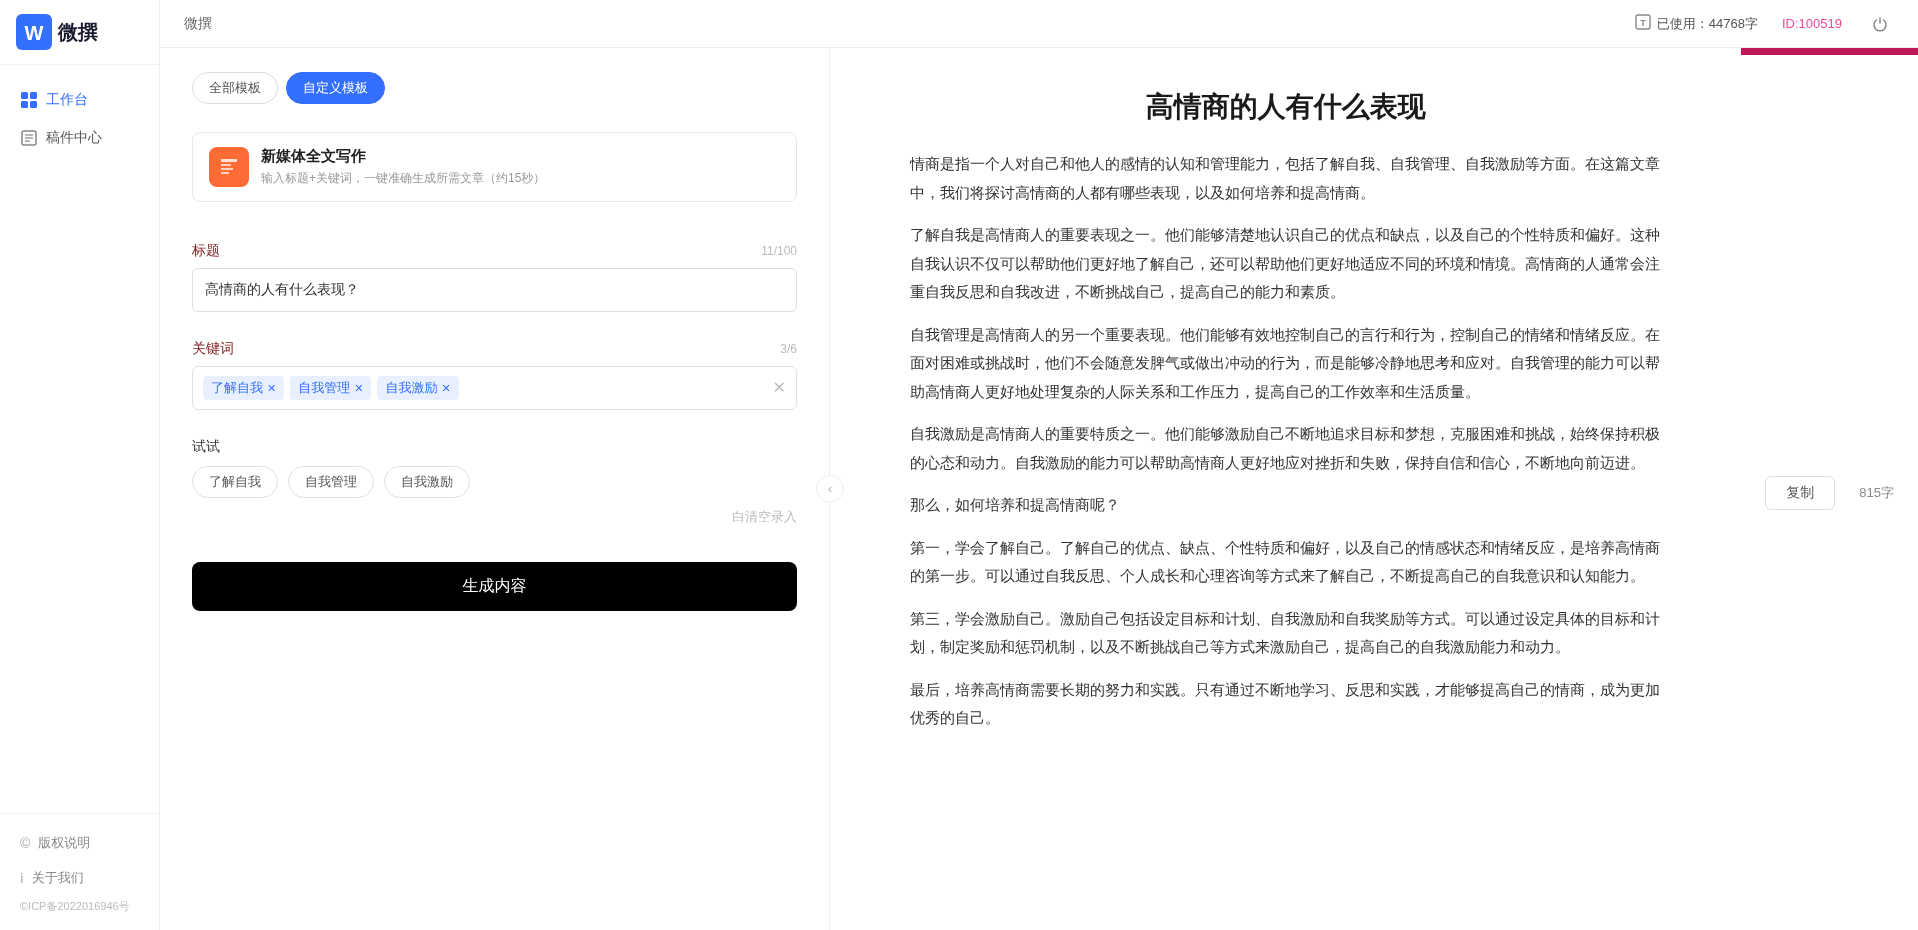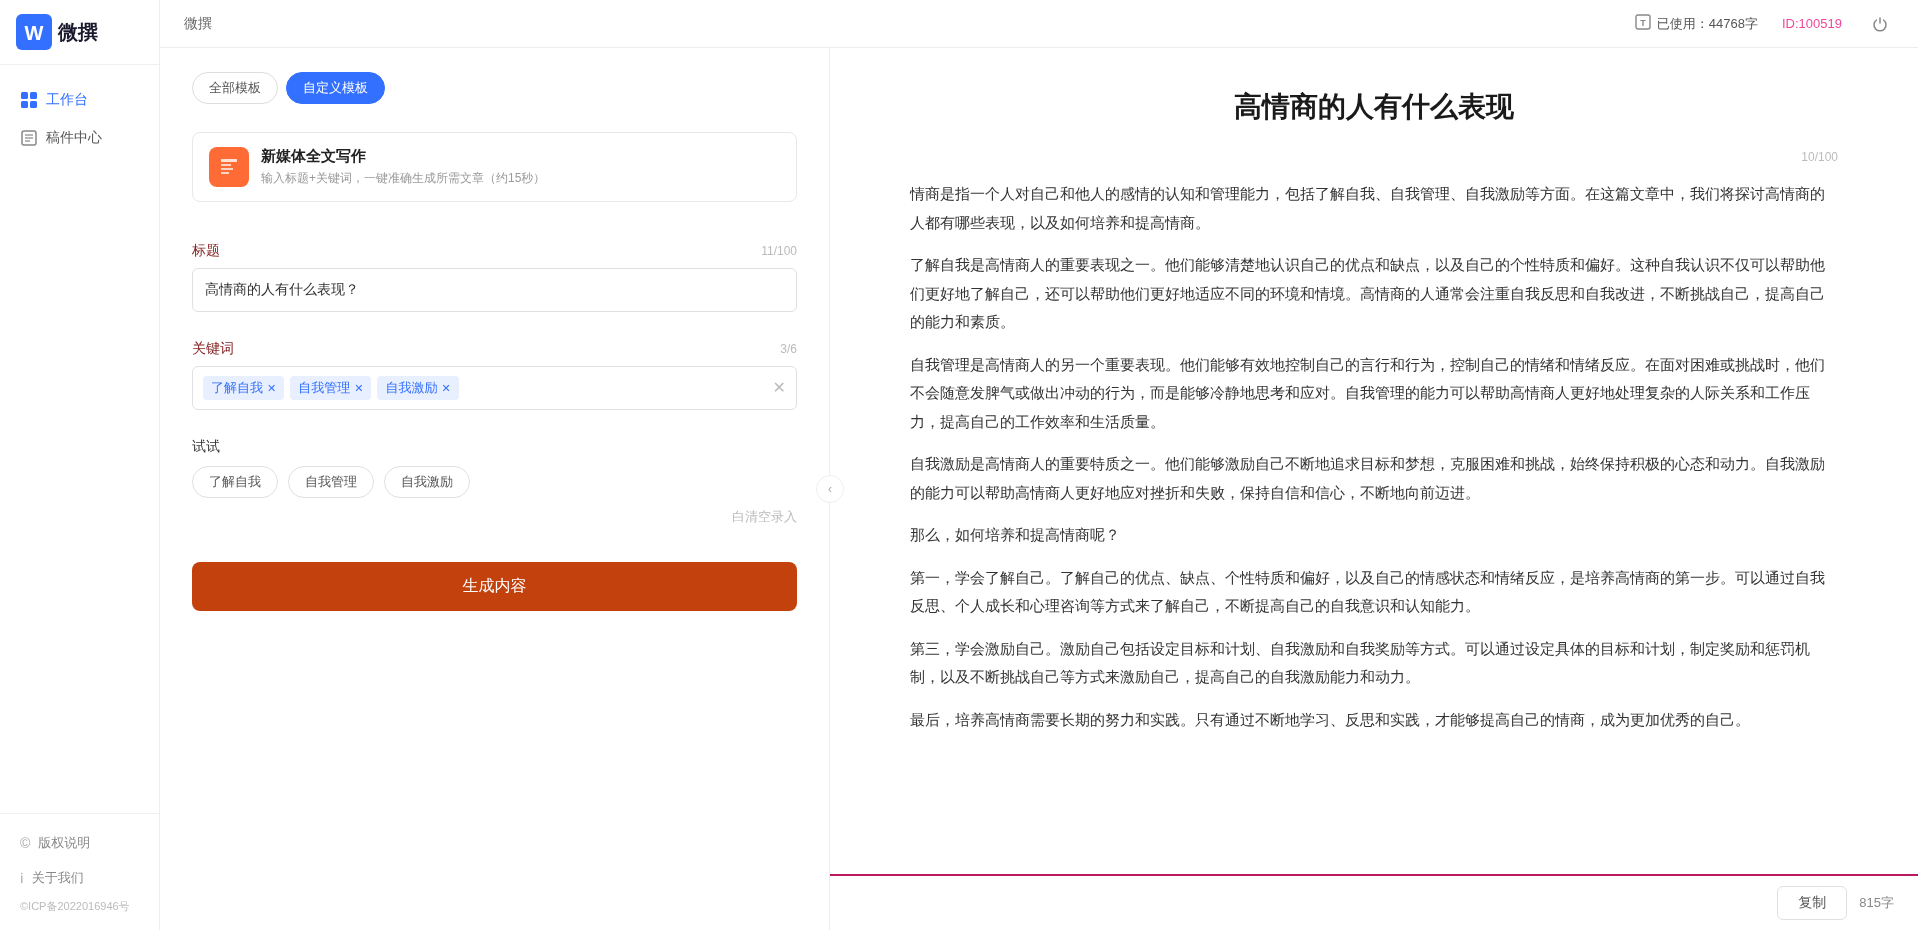--- a/index.html
+++ b/index.html
@@ -292,35 +292,35 @@
       font-size: 13px;
       color: #bbb;
       cursor: pointer;
       text-align: right;
     }
 
     
     .generate-btn {
       width: 100%;
       padding: 14px;
-      background: #c2410c;
+      background: #000000;
       color: #fff;
       border: none;
       border-radius: 8px;
       font-size: 16px;
       cursor: pointer;
       margin-top: 8px;
     }
 
     
     .right-panel {
       flex: 1;
       background: #fff;
       display: flex;
-      flex-direction: column;
+      flex-direction: row;
       overflow: hidden;
       position: relative;
     }
     .right-panel-inner {
       flex: 1;
       overflow-y: auto;
       padding: 40px 80px 80px;
     }
     .article-title {
       font-size: 28px;
@@ -341,22 +341,22 @@
       color: #333;
     }
     .article-body p {
       margin-bottom: 14px;
     }
     .right-panel-footer {
       display: flex;
       justify-content: flex-end;
       align-items: center;
       padding: 10px 24px;
-      border-top: 2px solid #be185d;
-      gap: 12px;
+      border-top: 7px solid #be185d;
+      gap: 24px;
     }
     .copy-btn {
       padding: 7px 20px;
       border: 1px solid #e0e0e0;
       border-radius: 6px;
       background: #fff;
       font-size: 14px;
       cursor: pointer;
       color: #555;
     }
@@ -526,21 +526,20 @@
       <button class="generate-btn">生成内容</button>
     </div>
 
     <div style="position:relative; width:0; display:flex; align-items:center; z-index:10;">
       <div class="collapse-arrow">‹</div>
     </div>
 
     <div class="right-panel">
       <div class="right-panel-inner">
         <h1 class="article-title">高情商的人有什么表现</h1>
-        <div class="article-counter">10/100</div>
         <div class="article-body" id="article-body-container">
         <p>情商是指一个人对自己和他人的感情的认知和管理能力，包括了解自我、自我管理、自我激励等方面。在这篇文章中，我们将探讨高情商的人都有哪些表现，以及如何培养和提高情商。</p>
             <p>了解自我是高情商人的重要表现之一。他们能够清楚地认识自己的优点和缺点，以及自己的个性特质和偏好。这种自我认识不仅可以帮助他们更好地了解自己，还可以帮助他们更好地适应不同的环境和情境。高情商的人通常会注重自我反思和自我改进，不断挑战自己，提高自己的能力和素质。</p>
             <p>自我管理是高情商人的另一个重要表现。他们能够有效地控制自己的言行和行为，控制自己的情绪和情绪反应。在面对困难或挑战时，他们不会随意发脾气或做出冲动的行为，而是能够冷静地思考和应对。自我管理的能力可以帮助高情商人更好地处理复杂的人际关系和工作压力，提高自己的工作效率和生活质量。</p>
             <p>自我激励是高情商人的重要特质之一。他们能够激励自己不断地追求目标和梦想，克服困难和挑战，始终保持积极的心态和动力。自我激励的能力可以帮助高情商人更好地应对挫折和失败，保持自信和信心，不断地向前迈进。</p>
             <p>那么，如何培养和提高情商呢？</p>
             <p>第一，学会了解自己。了解自己的优点、缺点、个性特质和偏好，以及自己的情感状态和情绪反应，是培养高情商的第一步。可以通过自我反思、个人成长和心理咨询等方式来了解自己，不断提高自己的自我意识和认知能力。</p>
             <p>第三，学会激励自己。激励自己包括设定目标和计划、自我激励和自我奖励等方式。可以通过设定具体的目标和计划，制定奖励和惩罚机制，以及不断挑战自己等方式来激励自己，提高自己的自我激励能力和动力。</p>
             <p>最后，培养高情商需要长期的努力和实践。只有通过不断地学习、反思和实践，才能够提高自己的情商，成为更加优秀的自己。</p>
           </div>

